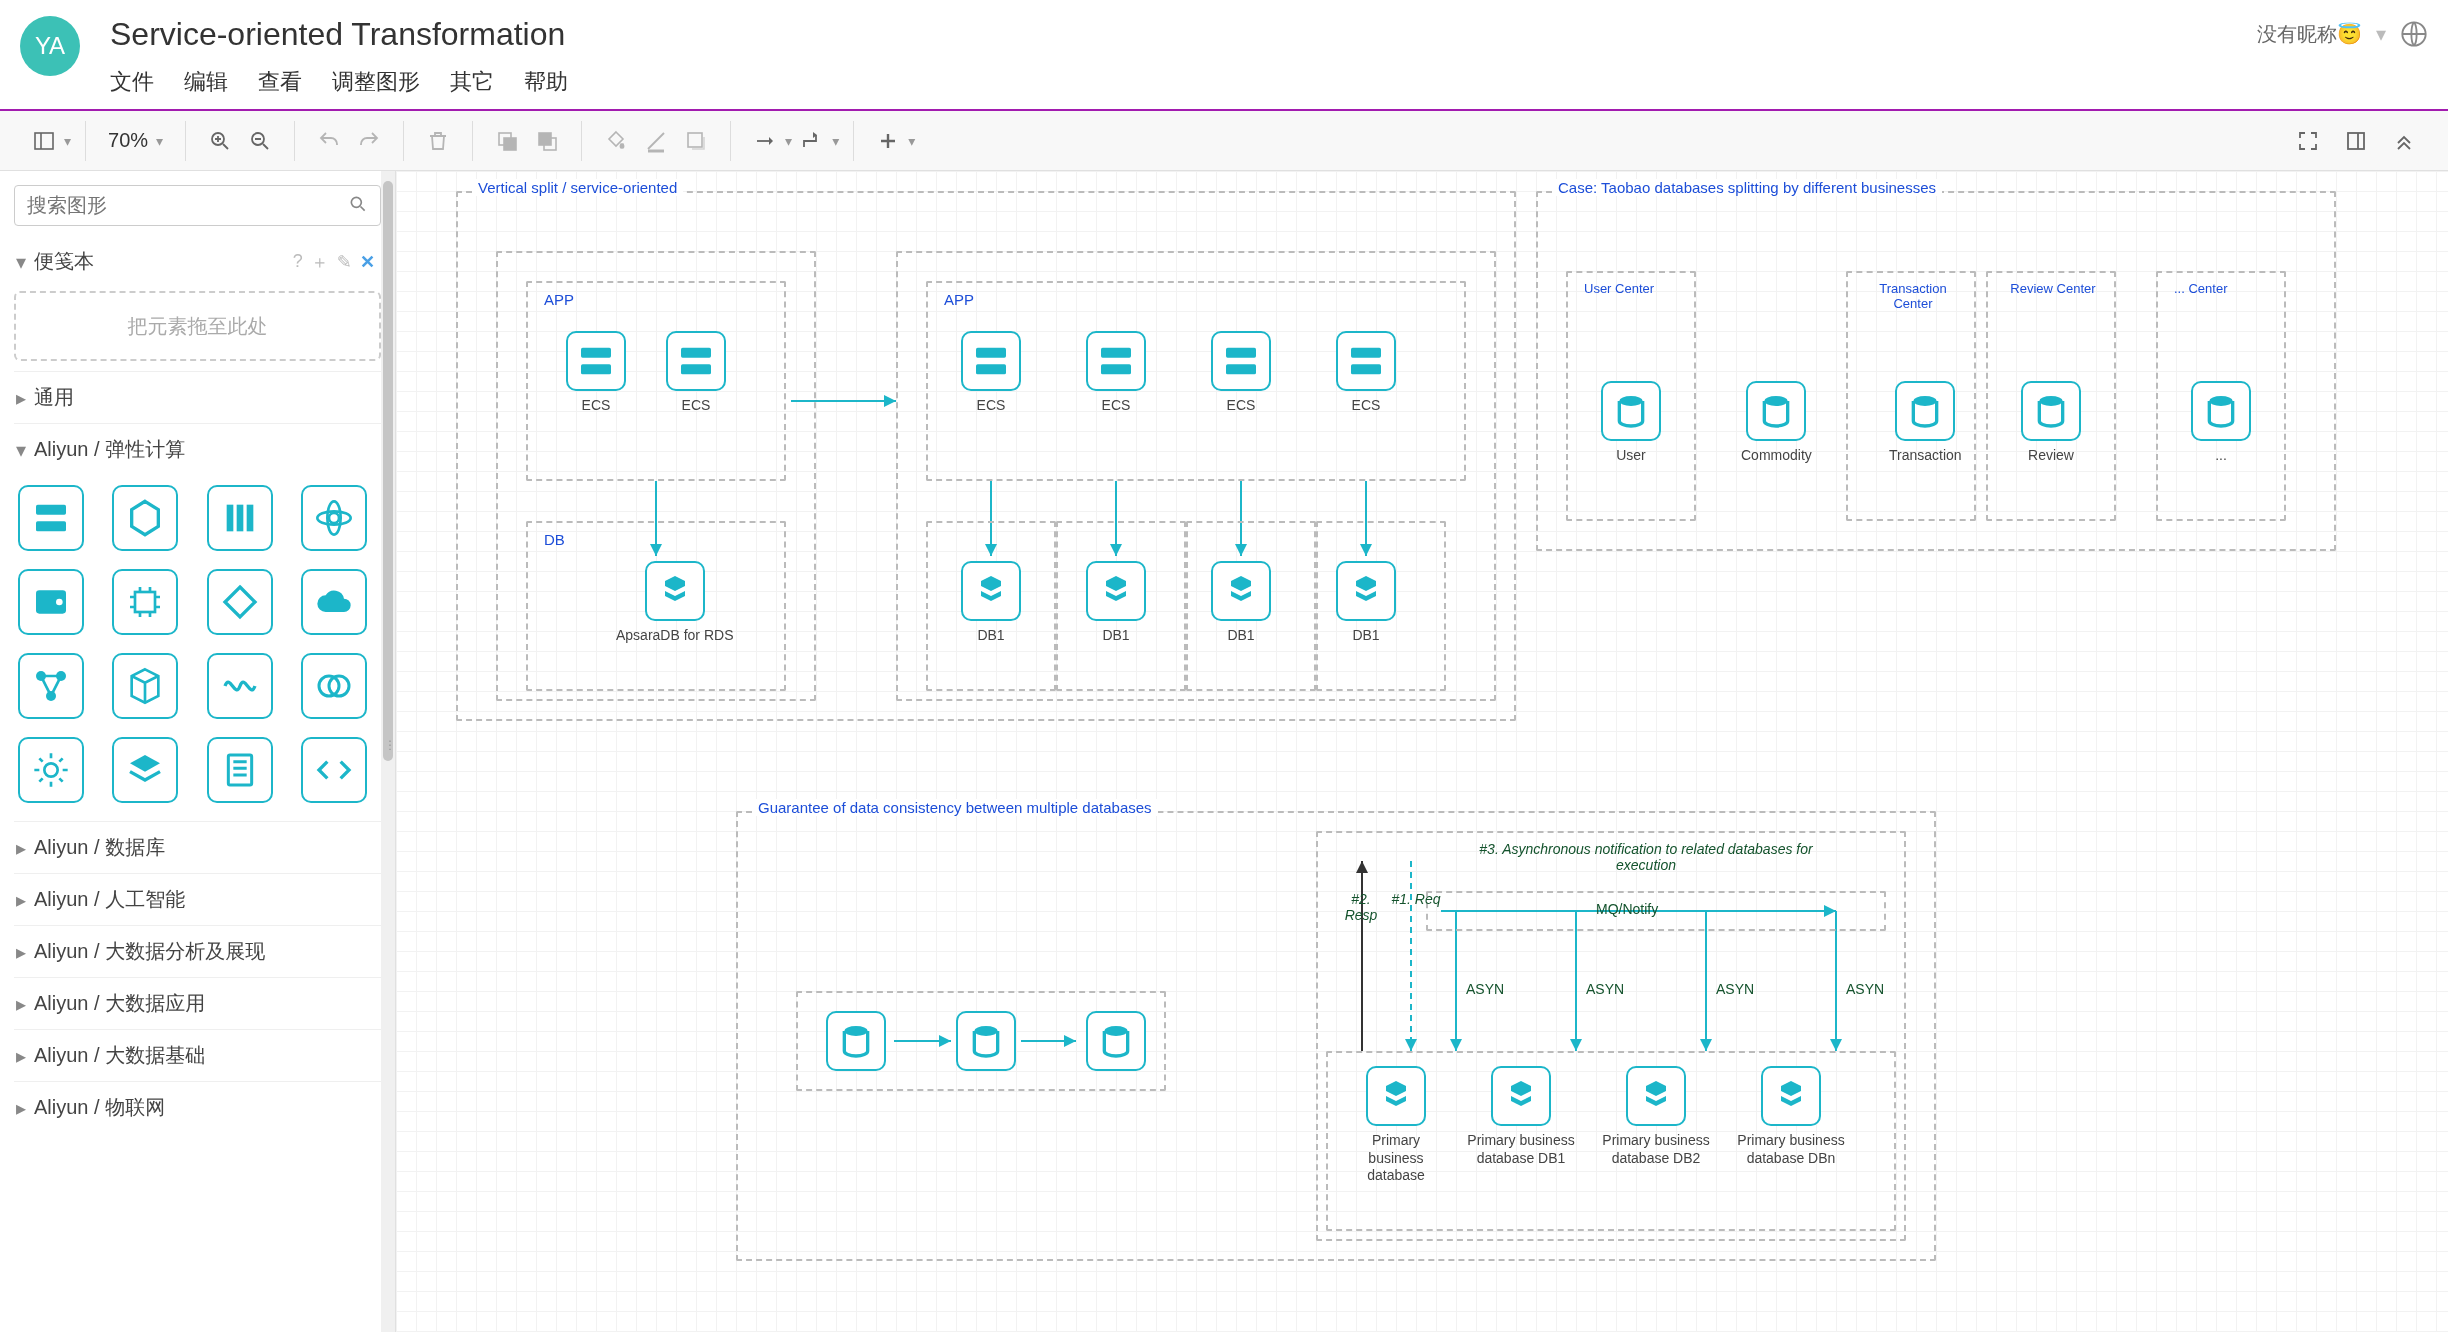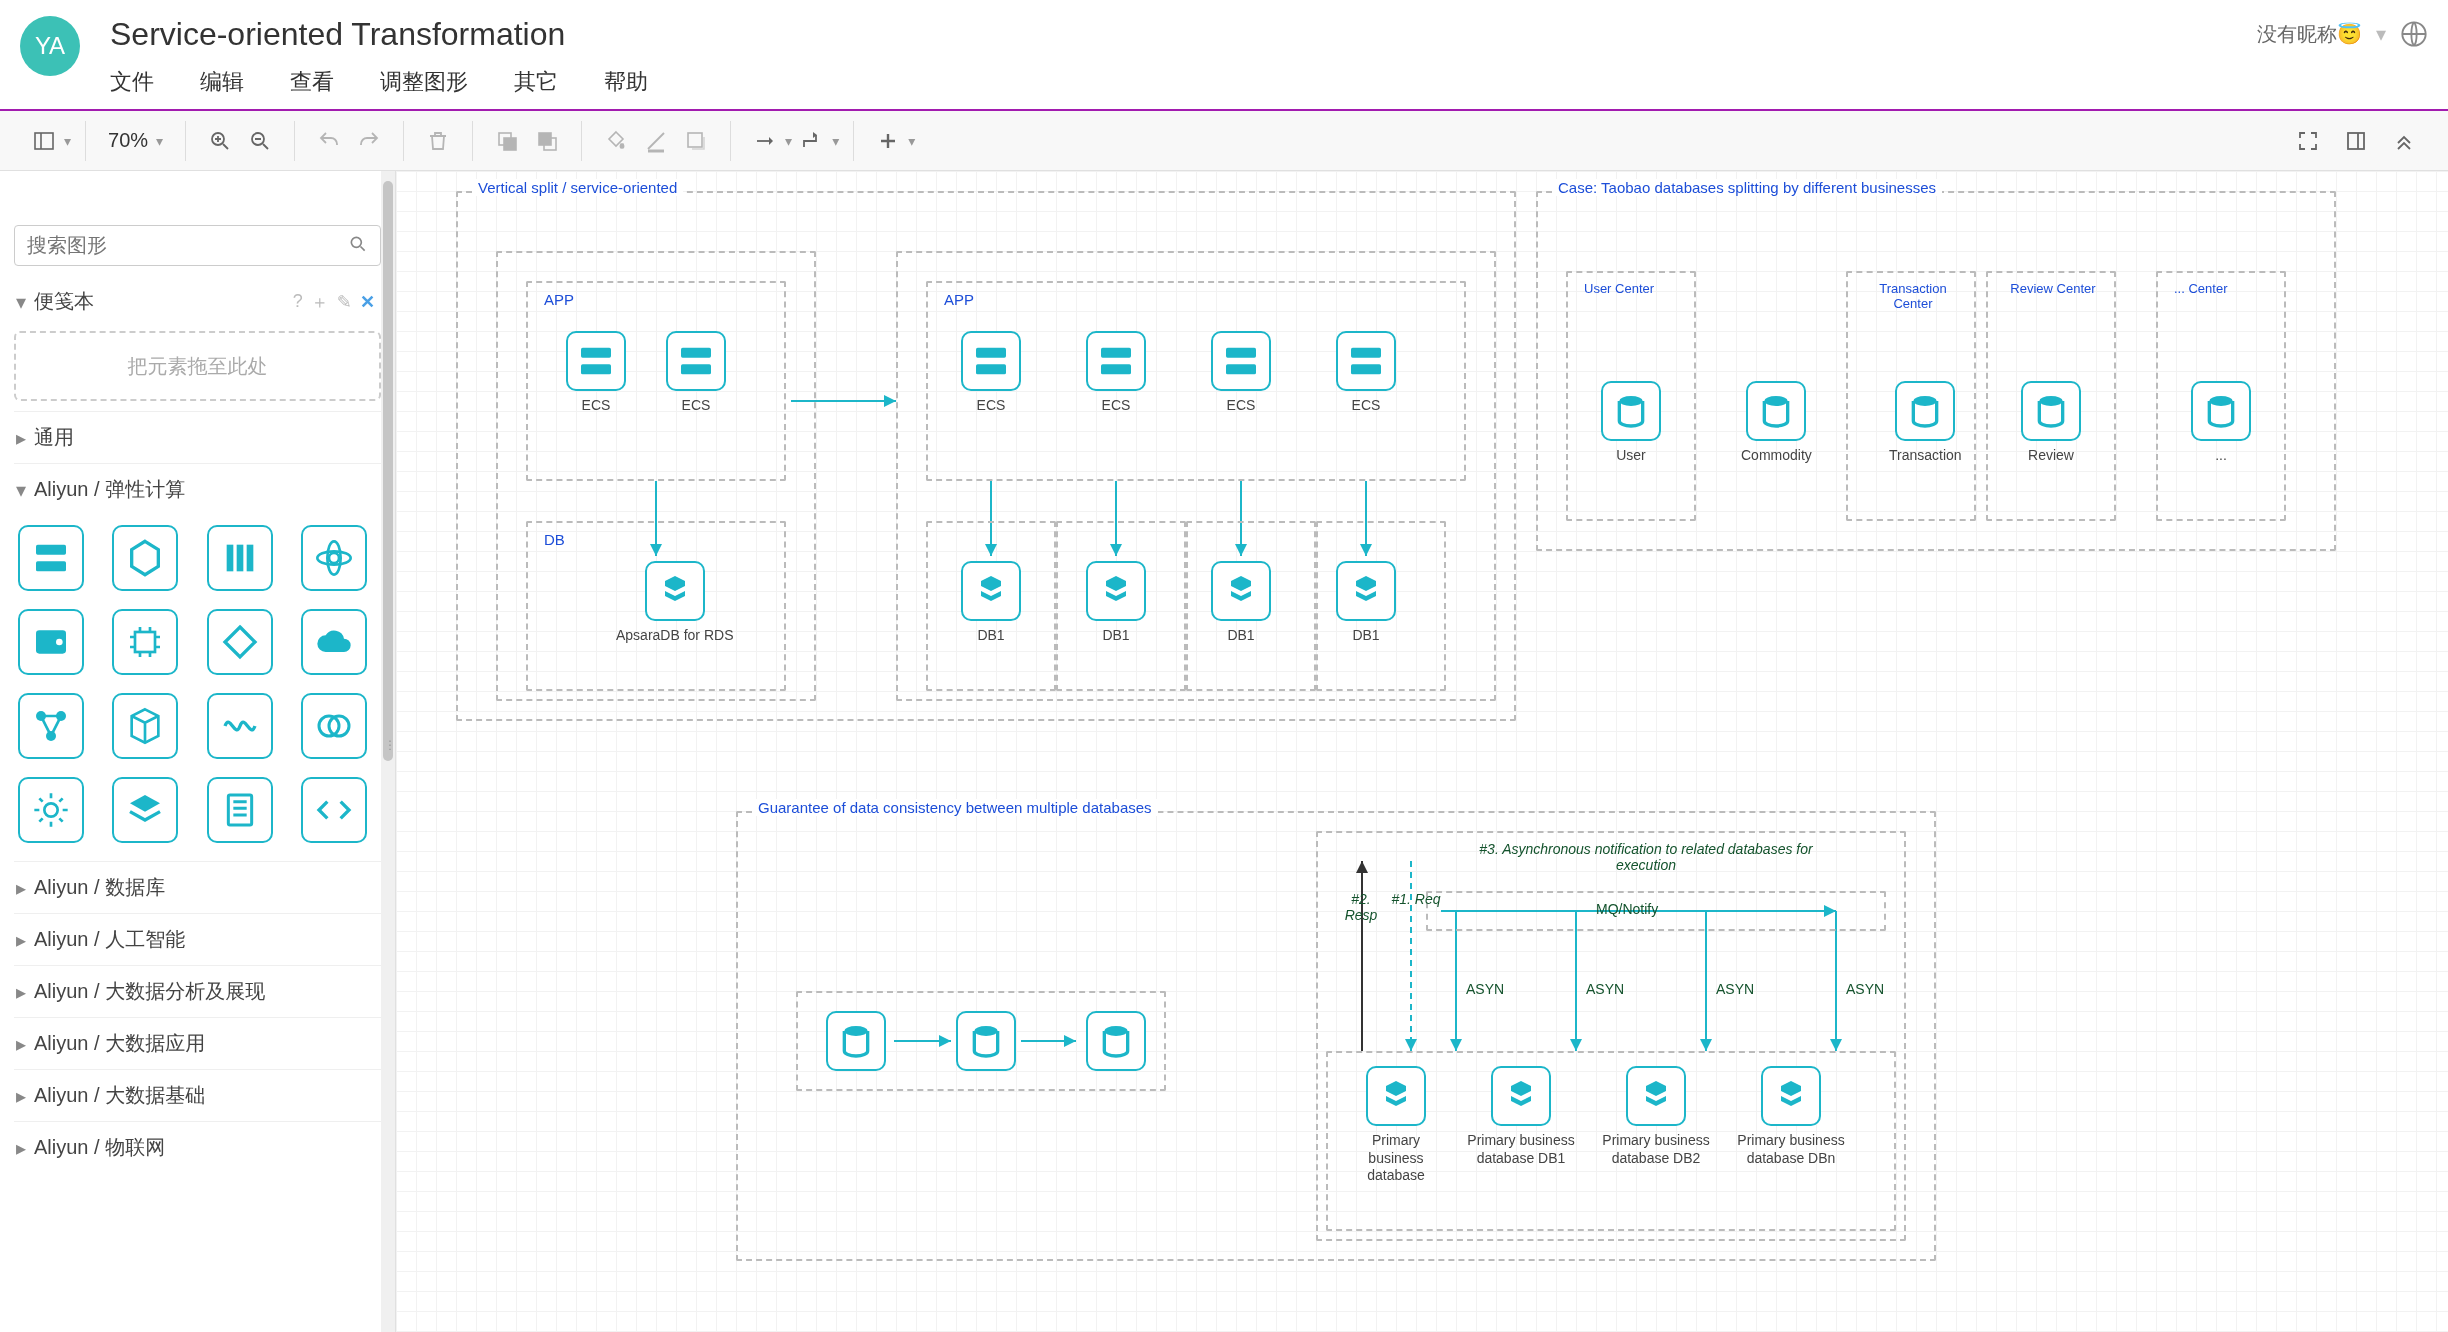--- a/index.html
+++ b/index.html
@@ -29,21 +29,21 @@
   display: flex;
   align-items: center;
   justify-content: center;
   font-size: 24px;
   font-weight: 500;
   margin-right: 30px;
   flex-shrink: 0;
 }
 .header-main { flex: 1; }
 .title { font-size: 32px; font-weight: 400; color: #333; margin-bottom: 14px; }
-.menubar { display: flex; gap: 46px; padding-bottom: 12px; }
+.menubar { display: flex; gap: 30px; padding-bottom: 12px; }
 .menubar-item { font-size: 22px; color: #333; cursor: pointer; }
 .header-right { display: flex; align-items: center; gap: 14px; font-size: 20px; color: #666; padding-top: 4px; }
 .globe-icon { width: 28px; height: 28px; display:inline-flex; align-items:center; justify-content:center; }
 
 
 .toolbar {
   height: 60px;
   background: #f8f8f8;
   border-bottom: 1px solid #e0e0e0;
   display: flex;
@@ -72,21 +72,20 @@
   position: relative;
 }
 .sidebar-scroll { overflow: hidden; padding: 14px; }
 .search-box {
   display: flex;
   align-items: center;
   border: 1px solid #ccc;
   border-radius: 4px;
   background: #fff;
   padding: 8px 12px;
-  margin-top: 40px;
 }
 .search-box input { border: none; outline: none; flex:1; font-size: 20px; background: transparent; }
 .search-box .mag { color:#888; }
 
 .panel-head {
   display: flex;
   align-items: center;
   padding: 10px 2px;
   font-size: 20px;
   color: #444;

